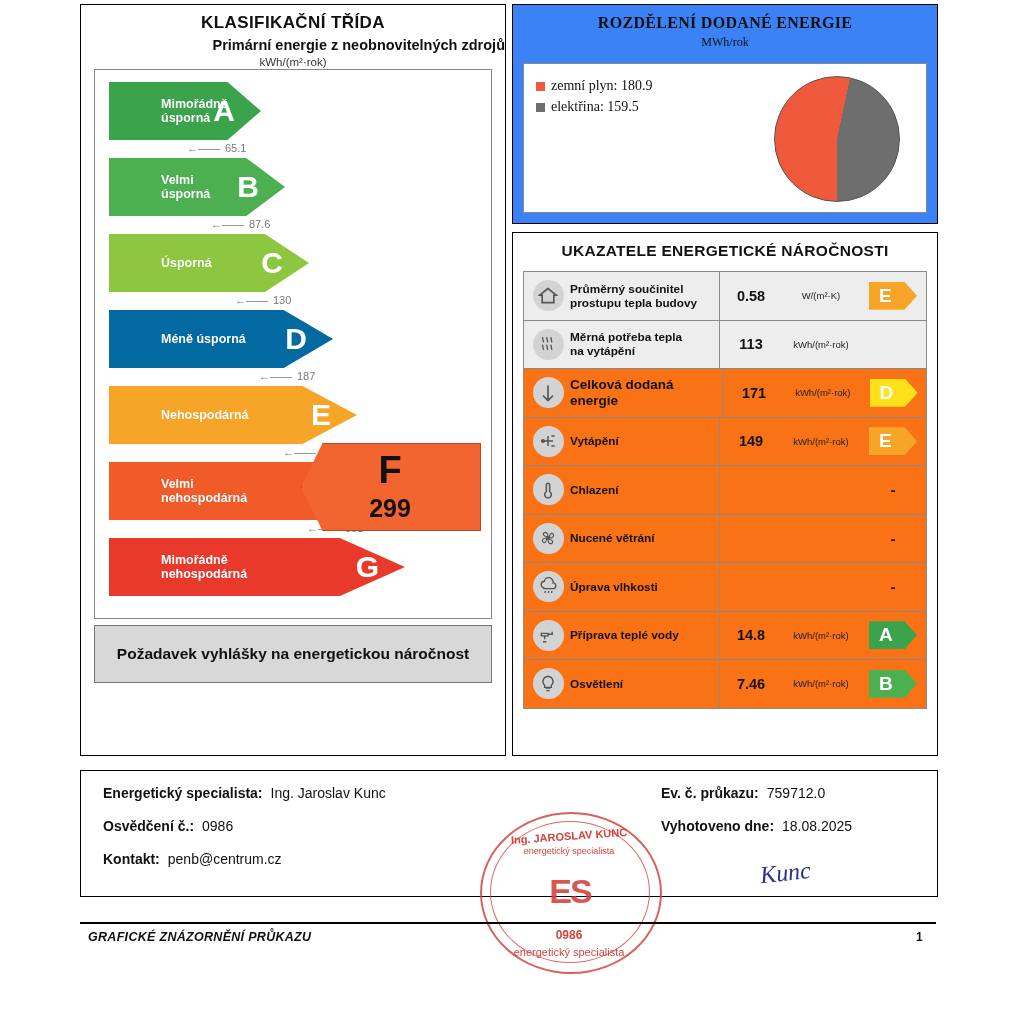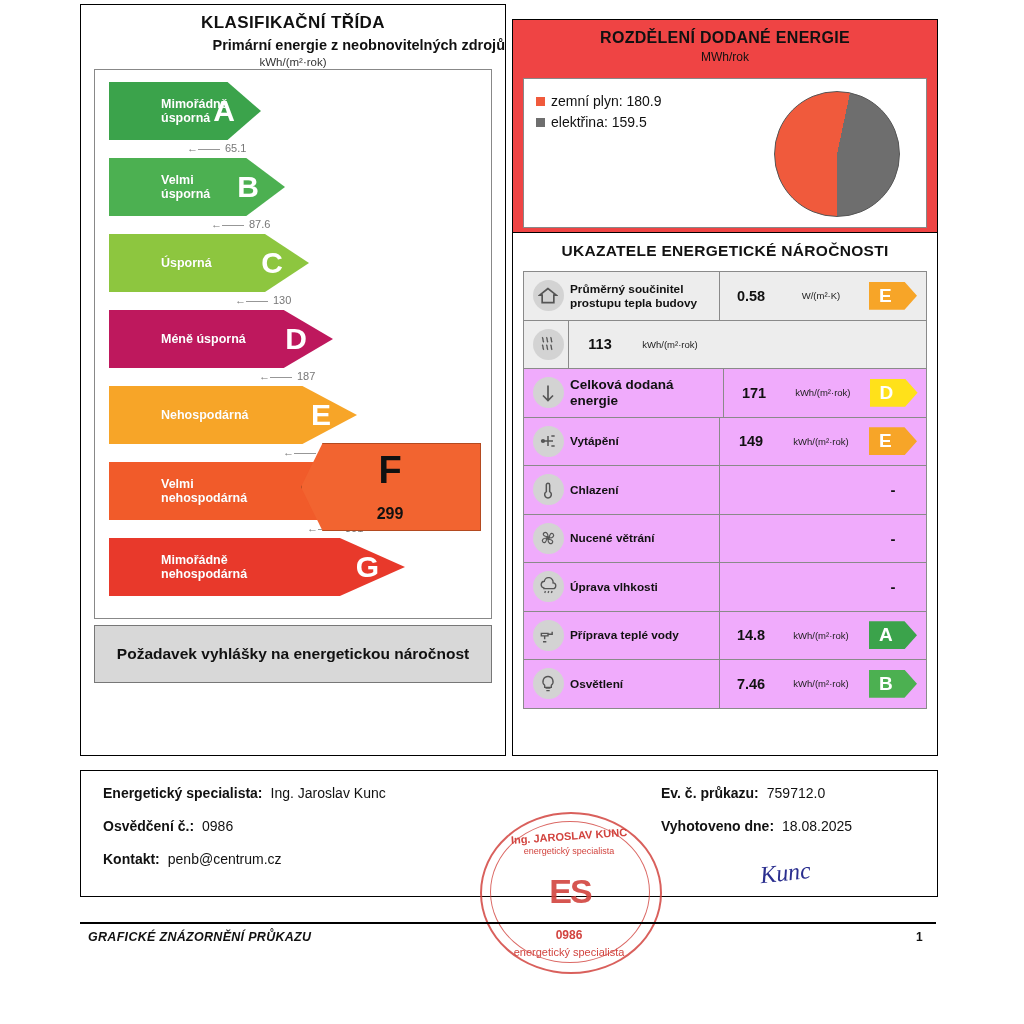--- a/index.html
+++ b/index.html
@@ -57,40 +57,40 @@
     background:#F26430;
     clip-path:polygon(0% 50%, 12% 0%, 100% 0%, 100% 100%, 12% 100%);
     border:1px solid #b34a20;
   }
   .pointer .pl{
     position:absolute;left:0;right:0;top:6px;text-align:center;
     color:#111;font-size:38px;font-weight:bold;
   }
   .pointer .pv{
     position:absolute;left:0;right:0;bottom:6px;text-align:center;
-    color:#111;font-size:16px;font-weight:bold;
+    color:#111;font-size:25px;font-weight:bold;
   }
 
   .req-box{
     position:absolute;left:13px;top:620px;width:396px;height:56px;
     border:1px solid #777;background:#d8d8d8;
     display:flex;align-items:center;justify-content:center;text-align:center;
   }
   .req-box span{font-size:15.5px;font-weight:bold;line-height:1.25;}
   .req-val{
     position:absolute;left:13px;top:676px;width:396px;height:56px;
     border:1px solid #777;border-top:none;background:#fff;
     display:flex;align-items:center;justify-content:center;
   }
   .req-val span{font-size:16px;font-weight:bold;}
 
   
   .pie-panel{
-    position:absolute;left:512px;top:19px;width:424px;height:218px;
-    border:1.5px solid #000;background:#ef4444;
+    position:absolute;left:512px;top:4px;width:424px;height:218px;
+    border:1.5px solid #000;background:#3b82f6;font-family:Liberation Serif, serif;
   }
   .pie-title{text-align:center;font-weight:bold;font-size:16px;margin-top:9px;letter-spacing:.3px;}
   .pie-unit{text-align:center;font-size:12px;margin-top:3px;}
   .pie-inner{
     position:absolute;left:10px;top:58px;width:402px;height:148px;
     border:1px solid #888;background:#fff;
   }
   .legend{position:absolute;left:12px;top:14px;}
   .legend .row{display:flex;align-items:center;margin-bottom:5px;}
   .legend .sw{width:9px;height:9px;margin-right:6px;display:inline-block;}
@@ -103,21 +103,21 @@
 
   
   .ind-panel{
     position:absolute;left:512px;top:232px;width:424px;height:522px;
     border:1.5px solid #000;background:#fff;
   }
   .ind-title{text-align:center;font-weight:bold;font-size:15.5px;margin-top:9px;letter-spacing:.3px;}
   .ind-list{position:absolute;left:10px;top:38px;width:404px;}
   .ind-row{
     position:relative;height:47.5px;border:1px solid #8a8a8a;border-bottom:none;
-    display:flex;align-items:center;background:#f0abfc;
+    display:flex;align-items:center;background:#f97316;
   }
   .ind-row:last-child{border-bottom:1px solid #8a8a8a;}
   .ind-row.grey{background:#ededed;}
   .ind-ico{
     width:40px;height:34px;margin-left:4px;display:flex;align-items:center;justify-content:center;
     flex:0 0 auto;
   }
   .circ{
     width:31px;height:31px;border-radius:50%;background:#d3d3d3;
     display:flex;align-items:center;justify-content:center;color:#555;
@@ -237,21 +237,21 @@
         <div class="band" style="top: 164px; width: 200px;">
           <div class="arrow" style="width: 200px; background: rgb(141, 198, 63); clip-path: polygon(0px 0px, 78% 0px, 100% 50%, 78% 100%, 0px 100%);">
             <div class="lbl">
               <div>Úsporná</div>
             </div>
             <div class="letter">C</div>
           </div>
         </div>
         <div class="tick" style="left: 140px; top: 224px;"><span class="ar">←——</span><span>130</span></div>
         <div class="band" style="top: 240px; width: 224px;">
-          <div class="arrow" style="width: 224px; background: #be185d; clip-path: polygon(0px 0px, 78% 0px, 100% 50%, 78% 100%, 0px 100%);">
+          <div class="arrow" style="width: 224px; background: #0369a1; clip-path: polygon(0px 0px, 78% 0px, 100% 50%, 78% 100%, 0px 100%);">
             <div class="lbl">
               <div>Méně úsporná</div>
             </div>
             <div class="letter">D</div>
           </div>
         </div>
         <div class="tick" style="left: 164px; top: 300px;"><span class="ar">←——</span><span>187</span></div>
         <div class="band" style="top: 316px; width: 248px;">
           <div class="arrow" style="width: 248px; background: rgb(247, 165, 40); clip-path: polygon(0px 0px, 78% 0px, 100% 50%, 78% 100%, 0px 100%);">
             <div class="lbl">
@@ -332,20 +332,24 @@
             <span class="badge" style="background: rgb(247, 165, 40);">E</span>
           </div>
         </div>
         <div class="ind-row grey">
           <div class="ind-ico">
             <span class="circ">
               <svg width="20" height="20" viewBox="0 0 24 24">
                 <path d="M5 4c2 2 0 4 2 6M10 4c2 2 0 4 2 6M15 4c2 2 0 4 2 6M5 13c2 2 0 4 2 6M10 13c2 2 0 4 2 6M15 13c2 2 0 4 2 6" fill="none" stroke="#555" stroke-width="1.6"></path>
               </svg>
             </span>
+          </div>
+          <div class="ind-lbl">
+            <div>Měrná potřeba tepla</div>
+            <div>na vytápění</div>
           </div>
           <div class="ind-val">113</div>
           <div class="ind-unit">kWh/(m²·rok)</div>
           <div class="ind-badge"></div>
         </div>
         <div class="ind-row">
           <div class="ind-ico">
             <span class="circ">
               <svg width="20" height="20" viewBox="0 0 24 24">
                 <path d="M12 3v18M6 15l6 6 6-6" fill="none" stroke="#555" stroke-width="2"></path>

